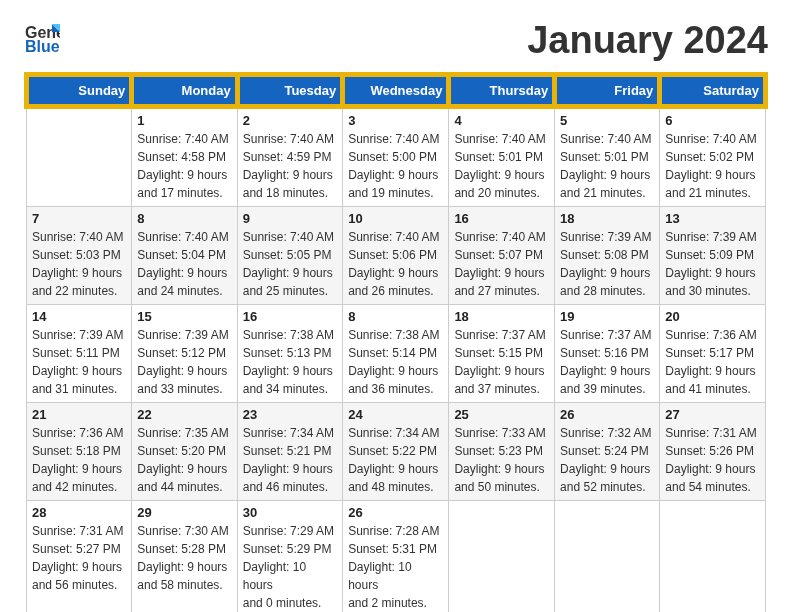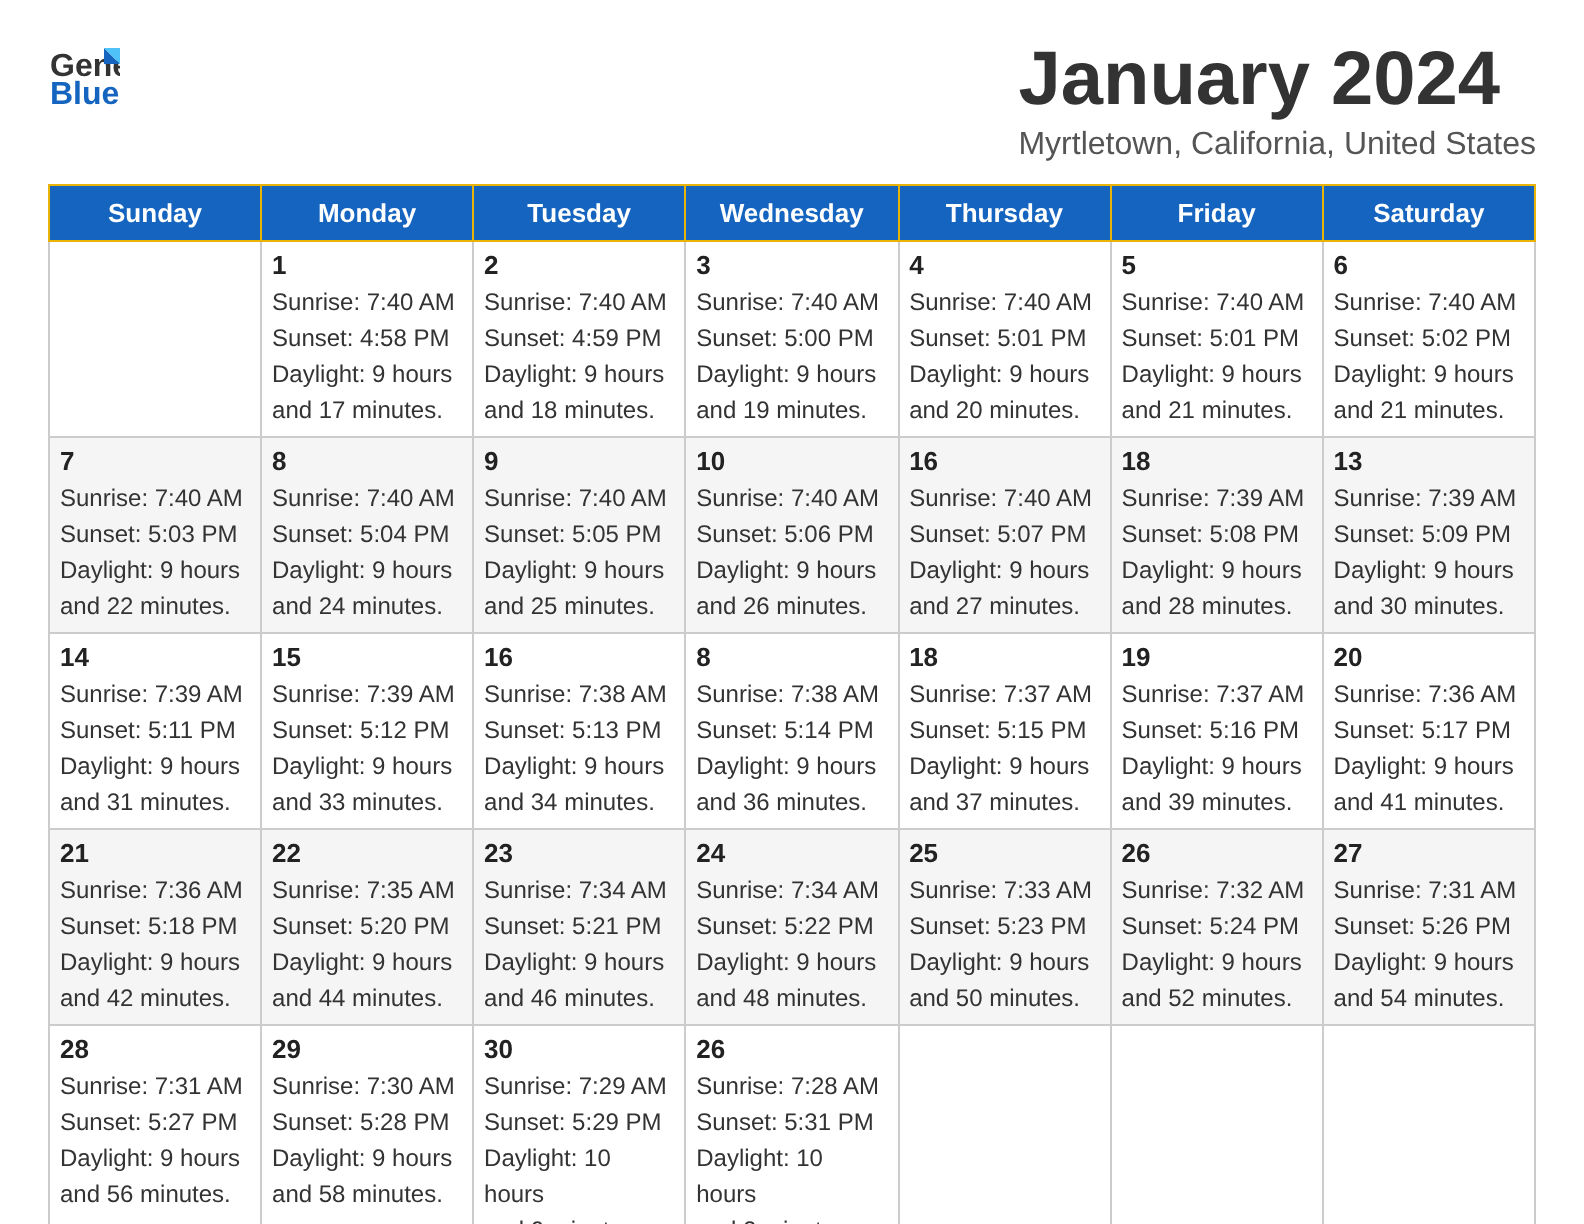--- a/index.html
+++ b/index.html
@@ -20,21 +20,21 @@
       display: flex;
       flex-direction: column;
       align-items: flex-start;
     }
     .logo-row {
       display: flex;
       align-items: center;
       gap: 2px;
     }
     .title-area {
-      text-align: left;
+      text-align: center;
     }
     .main-title {
       font-size: 38px;
       font-weight: bold;
       color: #333;
       line-height: 1.1;
     }
     .subtitle {
       font-size: 16px;
       color: #555;
@@ -42,24 +42,24 @@
     }
     .calendar-table {
       width: 100%;
       border-collapse: collapse;
       font-size: 11.5px;
     }
     .calendar-table th {
       background-color: #1565c0;
       color: #fff;
       padding: 6px 4px;
-      text-align: center;
+      text-align: right;
       font-weight: bold;
       font-size: 13px;
-      border: 1px solid #eab308;
+      border: 5px solid #eab308;
     }
     .calendar-table td {
       border: 1px solid #ccc;
       vertical-align: top;
       padding: 4px 5px;
       width: 107px;
       min-height: 80px;
       background: #fff;
     }
     .calendar-table tr:nth-child(even) td {
@@ -90,21 +90,20 @@
       <svg width="36" height="36" viewBox="0 0 36 36">
         <text x="1" y="18" font-size="16" font-weight="bold" fill="#333" font-family="Arial">General</text>
         <text x="1" y="32" font-size="16" font-weight="bold" fill="#1565c0" font-family="Arial">Blue</text>
         <polygon points="28,4 36,12 28,12" fill="#1565c0"></polygon>
         <polygon points="28,4 36,4 36,12" fill="#4fc3f7"></polygon>
       </svg>
     </div>
   </div>
   <div class="title-area">
     <div class="main-title">January 2024</div>
-    <div class="subtitle">Myrtletown, California, United States</div>
   </div>
 </div>
 
 <table class="calendar-table">
   <thead>
     <tr>
     <th>Sunday</th>
         <th>Monday</th>
         <th>Tuesday</th>
         <th>Wednesday</th>

